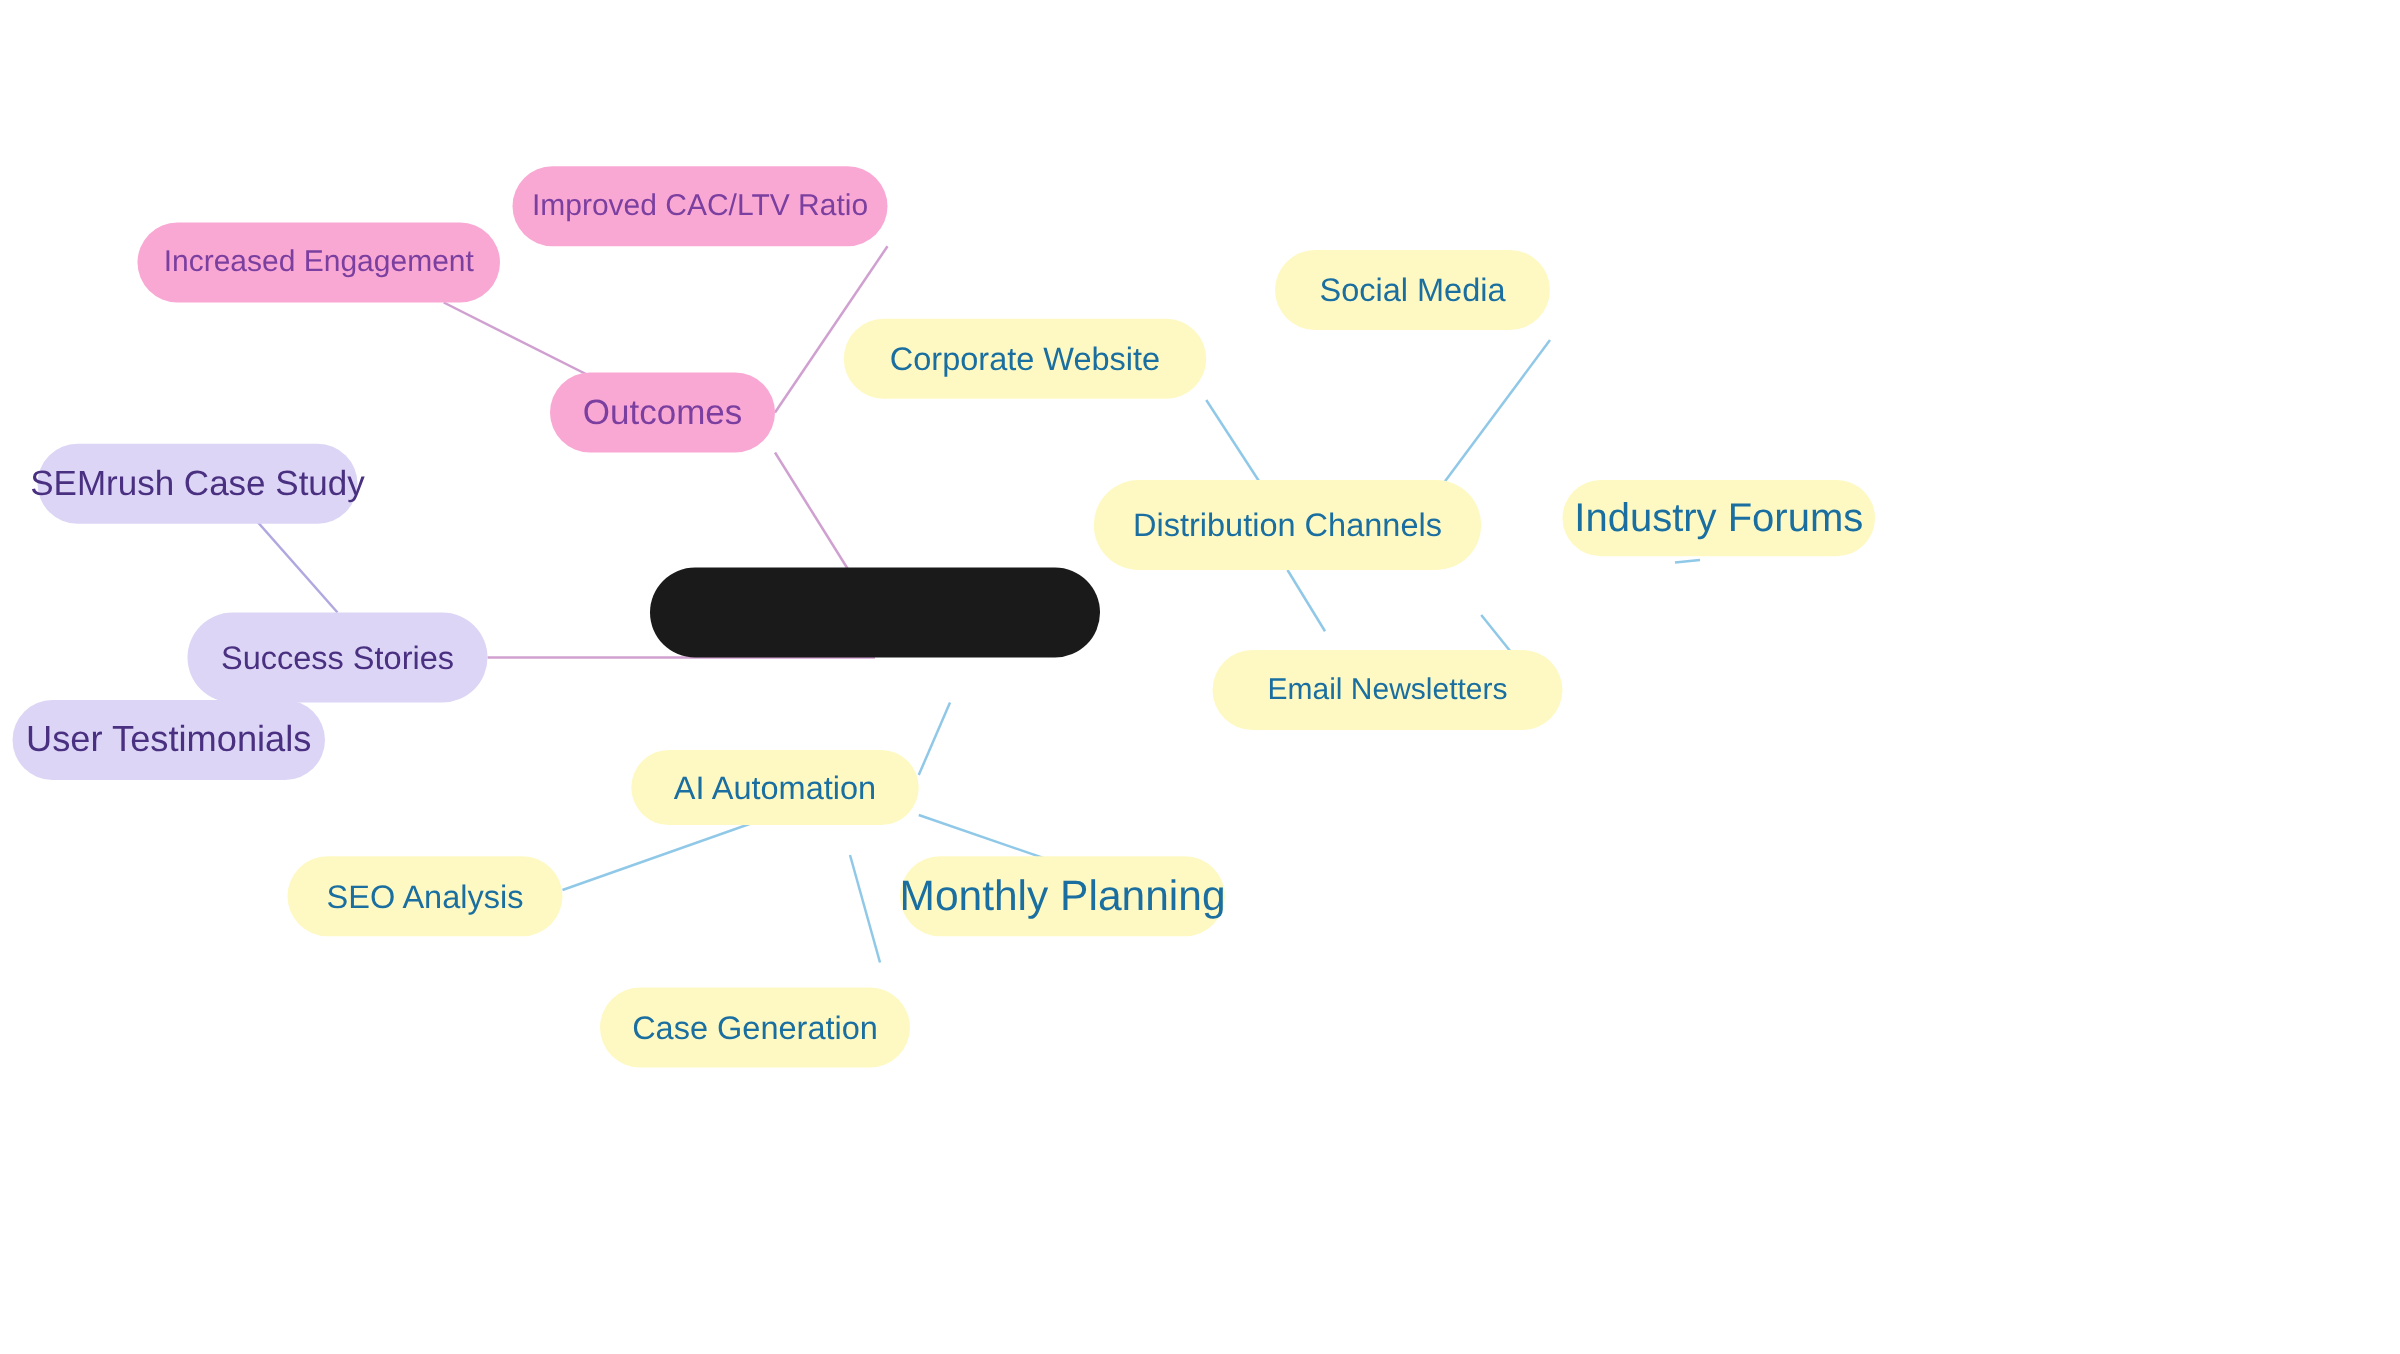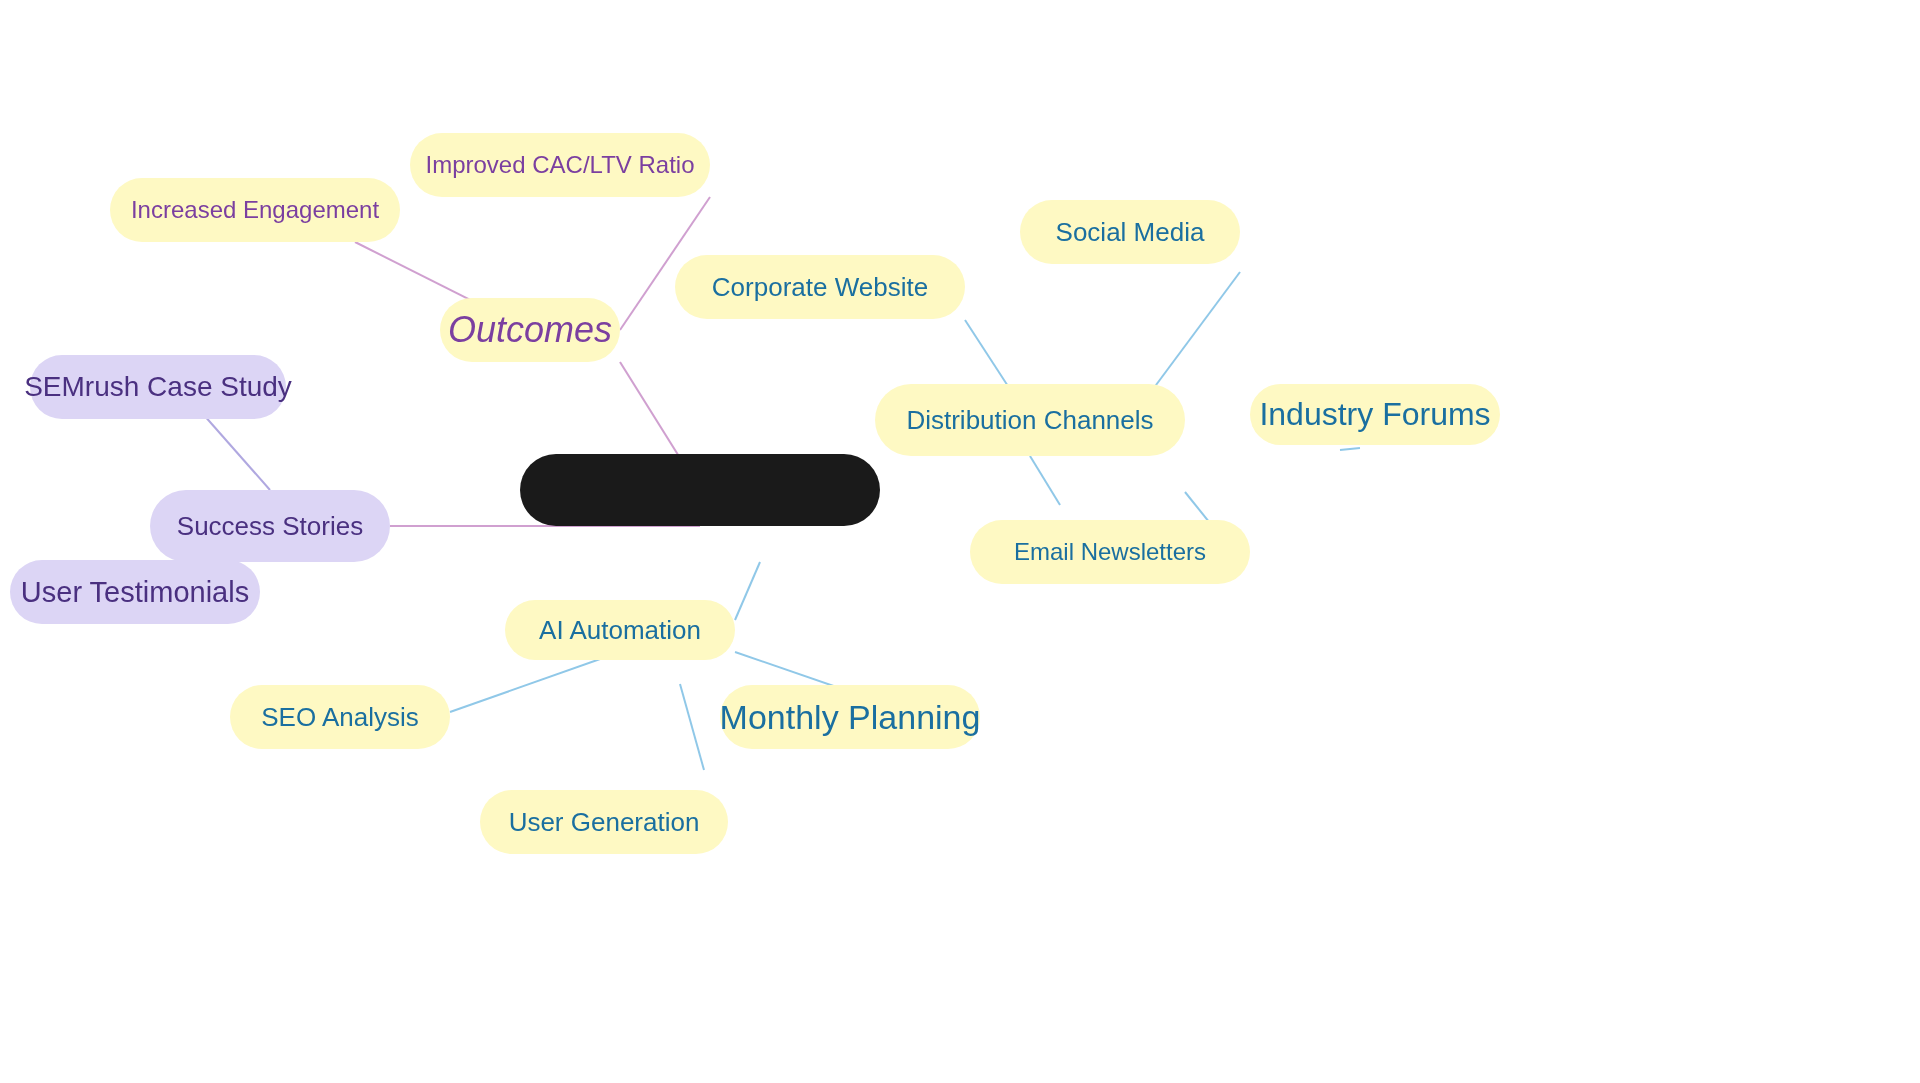--- a/index.html
+++ b/index.html
@@ -33,21 +33,21 @@
       background: #1a1a1a;
       color: #ffffff;
       font-size: 28px;
       font-weight: 500;
       border-radius: 40px;
       padding: 0 40px;
       width: 360px;
       height: 72px;
     }
     .node-pink {
-      background: #fef9c3;
+      background: #f9a8d4;
       color: #7b3fa0;
       border-radius: 50px;
       padding: 0 30px;
     }
     .node-blue {
       background: #fef9c3;
       color: #1a6fa0;
       border-radius: 50px;
       padding: 0 30px;
     }
@@ -82,21 +82,21 @@
   <line x1="1340" y1="450" x2="1360" y2="448" stroke="#90c8e8" stroke-width="2"></line>
   <line x1="1185" y1="492" x2="1230" y2="548" stroke="#90c8e8" stroke-width="2"></line>
 
   <line x1="620" y1="652" x2="450" y2="712" stroke="#90c8e8" stroke-width="2"></line>
   <line x1="735" y1="652" x2="880" y2="702" stroke="#90c8e8" stroke-width="2"></line>
   <line x1="680" y1="684" x2="704" y2="770" stroke="#90c8e8" stroke-width="2"></line>
 </svg>
 
 <div class="node node-center" style="left: 520px; top: 454px;"></div>
 
-<div class="node node-pink" style="left: 440px; top: 298px; width: 180px; height: 64px; font-size: 36px; font-style: italic;">
+<div class="node node-pink" style="left: 440px; top: 298px; width: 180px; height: 64px; font-size: 28px;">
   Outcomes
 </div>
 
 <div class="node node-pink" style="left: 410px; top: 133px; width: 300px; height: 64px; font-size: 24px;">
   Improved CAC/LTV Ratio
 </div>
 <div class="node node-pink" style="left: 110px; top: 178px; width: 290px; height: 64px; font-size: 24px;">
   Increased Engagement
 </div>
 
@@ -132,14 +132,14 @@
   AI Automation
 </div>
 
 <div class="node node-blue" style="left: 230px; top: 685px; width: 220px; height: 64px; font-size: 26px; text-align: center;">
   SEO Analysis
 </div>
 <div class="node node-blue" style="left: 720px; top: 685px; width: 260px; height: 64px; font-size: 34px;">
   Monthly Planning
 </div>
 <div class="node node-blue" style="left: 480px; top: 790px; width: 248px; height: 64px; font-size: 26px;">
-  User Generation
+  Case Generation
 </div>
 
 </body></html>

